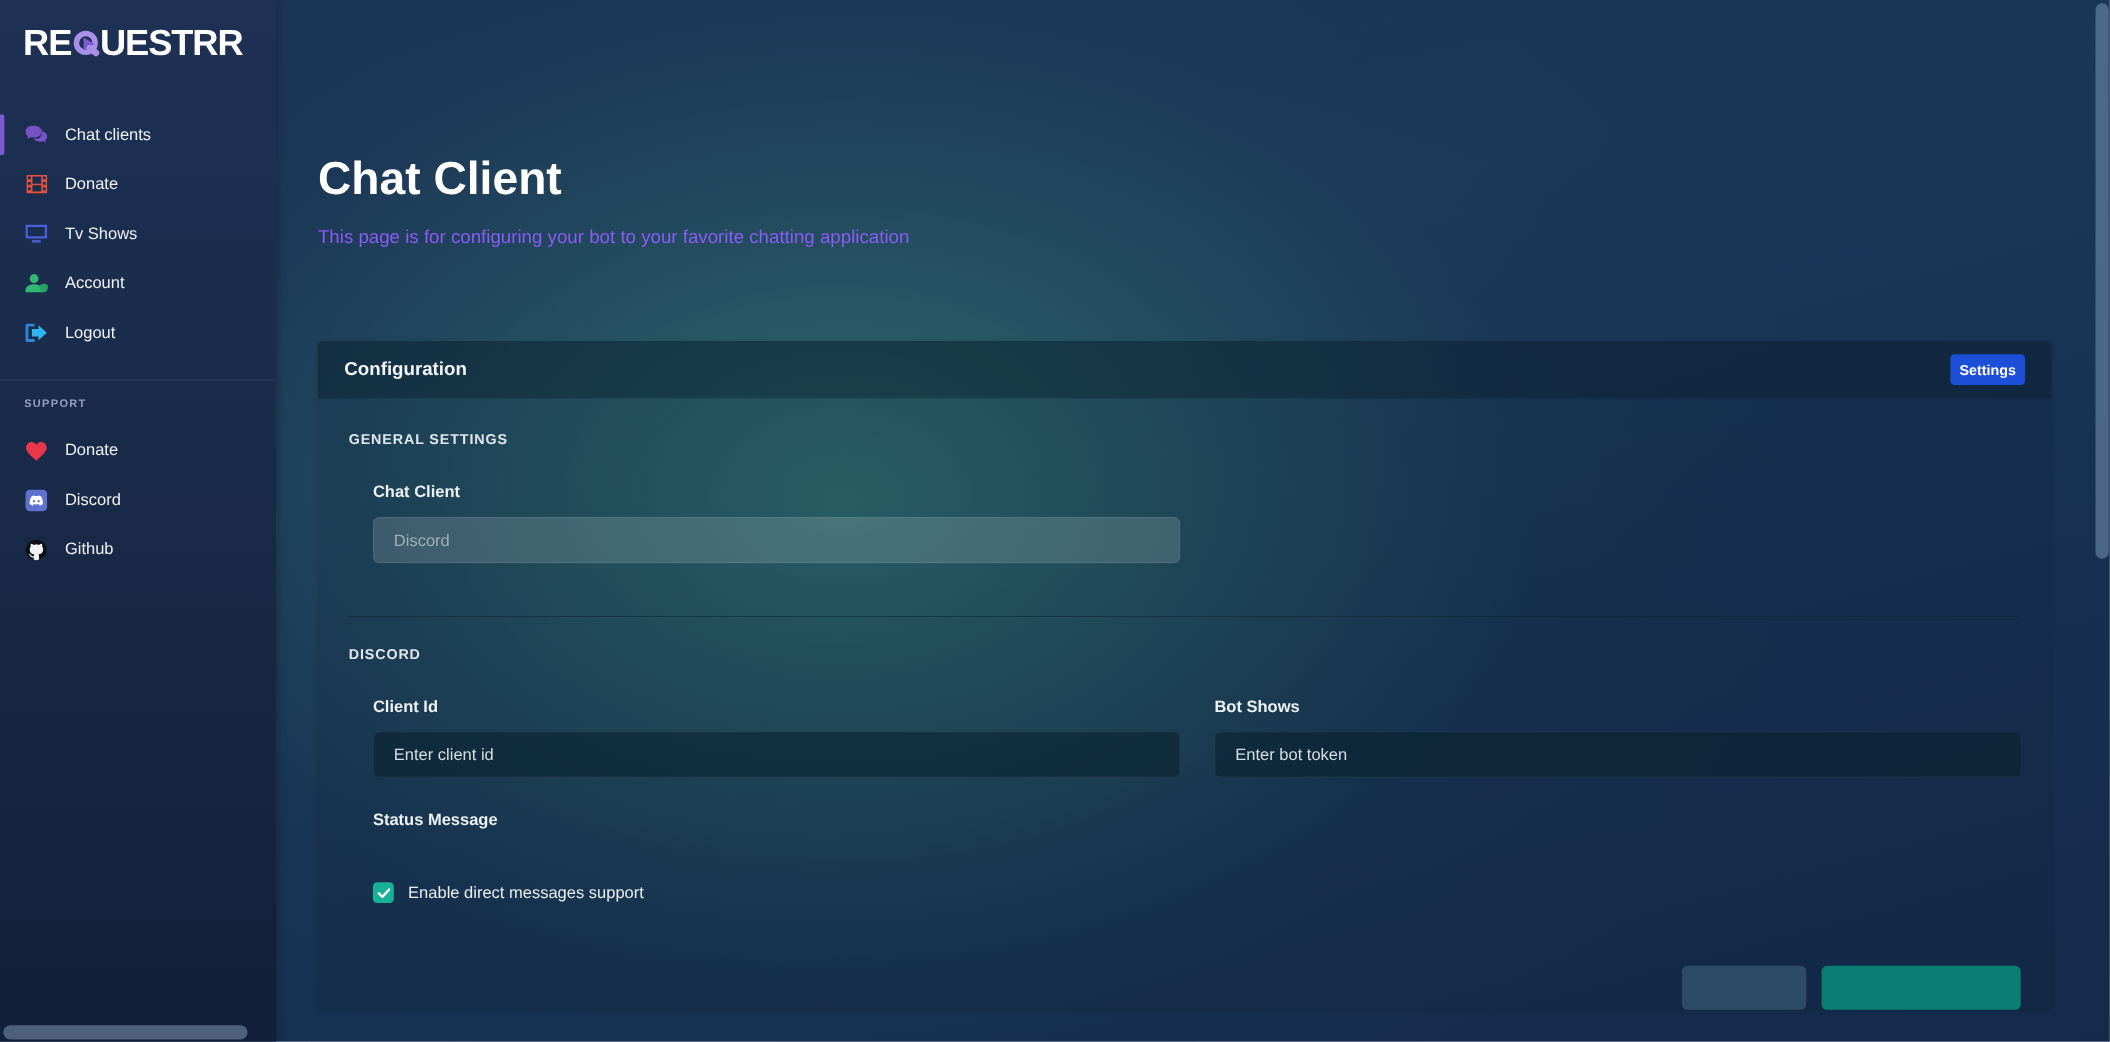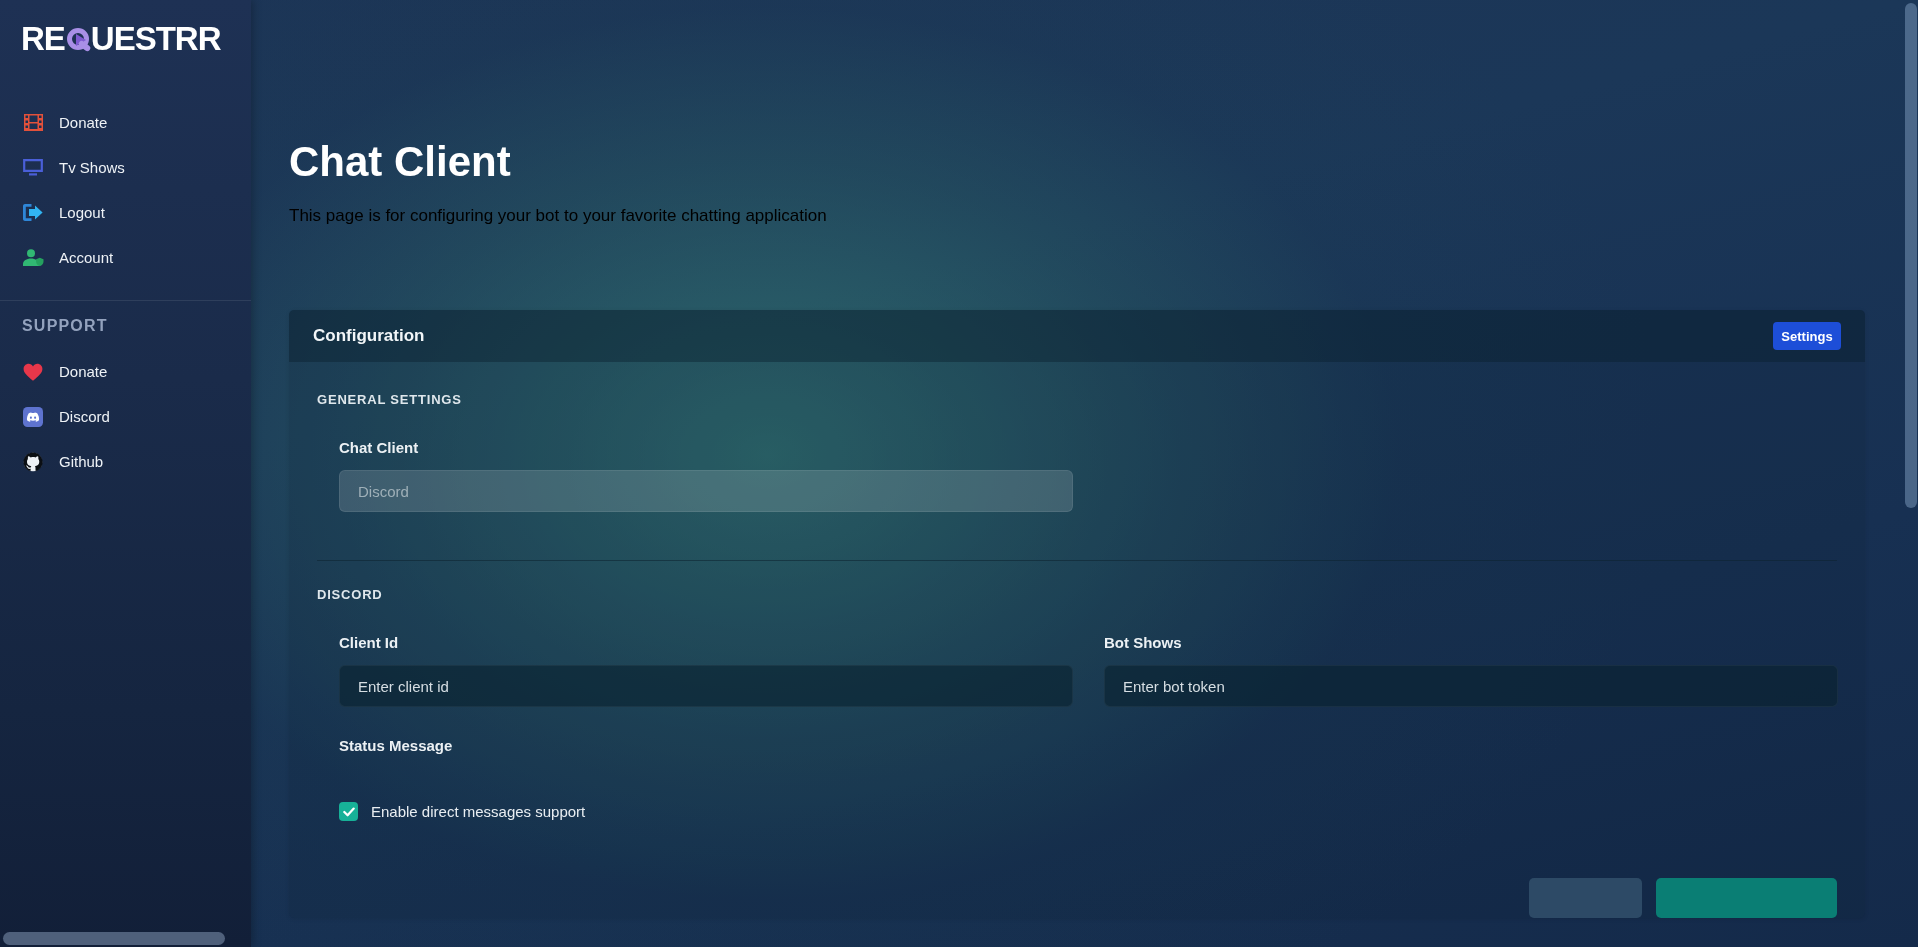--- a/index.html
+++ b/index.html
@@ -30,27 +30,27 @@
   .nav li {
     position:relative; height:45px; display:flex; align-items:center;
     padding-left:22px; cursor:pointer; font-size:15px; color:#eef2f6;
   }
   .nav li .ic { width:22px; display:flex; justify-content:center; margin-right:15px; }
   .nav li.active::before {
     content:''; position:absolute; left:0; top:4px; bottom:4px; width:4px;
     background:#7a5bd0; border-radius:0 2px 2px 0;
   }
   .side-divider { border-top:1px solid rgba(255,255,255,0.09); margin-top:20px; }
-  .support-header { margin:16px 0 0 22px; font-size:16px; font-weight:700; letter-spacing:1.2px; color:#93a2bd; }
+  .support-header { margin:16px 0 0 22px; font-size:10px; font-weight:700; letter-spacing:1.2px; color:#93a2bd; }
   .nav.support { margin-top:14px; }
 
   
   .main { position:absolute; left:251px; top:0; width:1667px; height:947px; padding:138px 0 0 38px; }
   .page-title { font-size:42px; font-weight:700; color:#ffffff; line-height:1.15; }
-  .page-subtitle { margin-top:20px; font-size:17px; color:#000000; font-weight:400; }
+  .page-subtitle { margin-top:20px; font-size:17px; color:#8b5cf6; font-weight:400; }
 
   .card {
     width:1576px; margin-top:84px; border-radius:5px;
     background:rgba(10,34,48,0.16); box-shadow:0 1px 4px rgba(0,0,0,0.10);
   }
   .card-header {
     height:52px; background:rgba(10,32,46,0.42); border-radius:5px 5px 0 0;
     display:flex; align-items:center; justify-content:space-between; padding:0 24px;
   }
   .card-title { font-size:17px; font-weight:700; color:#f2f6f8; }
@@ -101,55 +101,64 @@
 <body>
 
 <nav class="sidebar">
   <div class="logo">
     <span class="logo-text">RE</span>
       <span class="q-icon"></span>
       <span class="logo-text">UESTRR</span>
   </div>
 
   <ul class="nav">
+    <li class="active">
+      <span class="ic">
+        <svg width="20" height="17" viewBox="0 0 20 17">
+            <path fill="#7a52c7" d="M7.5 0C3.4 0 0 2.5 0 5.6c0 1.7 1 3.2 2.6 4.2-.2.9-.8 1.7-1.4 2.2 1.3-.1 2.5-.6 3.4-1.3.9.3 1.9.4 2.9.4 4.1 0 7.5-2.5 7.5-5.6S11.6 0 7.5 0z"></path>
+            <path fill="#7a52c7" d="M14.9 5.3c2.9.6 5.1 2.5 5.1 4.8 0 1.4-.8 2.6-2.1 3.5.2.8.7 1.4 1.2 1.9-1.2-.1-2.2-.5-3-1.1-.8.2-1.6.4-2.5.4-2.8 0-5.2-1.2-6.4-2.9 1 .2 1.4.2 2.3.2 4.4 0 5.9-3 5.4-6.8z"></path>
+          </svg>
+      </span>
+      <span>Chat clients</span>
+    </li>
     <li>
       <span class="ic">
         <svg width="19" height="17" viewBox="0 0 19 17">
             <path fill="#e2513b" fill-rule="evenodd" d="M0 0h19v17H0V0zm1.5 1.5h2.5v2.5H1.5V1.5zm0 5h2.5V9H1.5V6.5zm0 5h2.5V14H1.5v-2.5zM15 1.5h2.5v2.5H15V1.5zm0 5h2.5V9H15V6.5zm0 5h2.5V14H15v-2.5zM5.5 1.5h8V8h-8V1.5zm0 8h8V15h-8V9.5z"></path>
           </svg>
       </span>
       <span>Donate</span>
     </li>
     <li>
       <span class="ic">
         <svg width="20" height="17" viewBox="0 0 20 17">
             <path fill="none" stroke="#4a5fd8" stroke-width="2.2" d="M1.2 1.2h17.6v10.6H1.2z"></path>
             <rect x="6" y="14.3" width="8" height="2.2" fill="#4a5fd8"></rect>
           </svg>
       </span>
       <span>Tv Shows</span>
-    </li>
-    <li>
-      <span class="ic">
-        <svg width="20" height="17" viewBox="0 0 20 17">
-            <path fill="#2e86d8" d="M8.5 0H2C.9 0 0 .9 0 2v13c0 1.1.9 2 2 2h6.5v-2.8H2.8V2.8h5.7V0z"></path>
-            <path fill="#31b4f2" d="M12 1.6l7.6 6.9-7.6 6.9v-3.5H6V5.1h6V1.6z"></path>
-          </svg>
-      </span>
-      <span>Logout</span>
     </li>
     <li>
       <span class="ic">
         <svg width="21" height="17" viewBox="0 0 21 17">
             <circle cx="8" cy="4.2" r="4" fill="#31b873"></circle>
             <path fill="#31b873" d="M8 9.5c-4.4 0-8 2.4-8 5.4V17h16v-2.1c0-3-3.6-5.4-8-5.4z"></path>
             <path fill="#25a15f" d="M16.8 8.8l3.7 1.4v2.3c0 2.1-1.6 4-3.7 4.7-2.1-.7-3.7-2.6-3.7-4.7v-2.3l3.7-1.4z"></path>
           </svg>
       </span>
       <span>Account</span>
+    </li>
+    <li>
+      <span class="ic">
+        <svg width="20" height="17" viewBox="0 0 20 17">
+            <path fill="#2e86d8" d="M8.5 0H2C.9 0 0 .9 0 2v13c0 1.1.9 2 2 2h6.5v-2.8H2.8V2.8h5.7V0z"></path>
+            <path fill="#31b4f2" d="M12 1.6l7.6 6.9-7.6 6.9v-3.5H6V5.1h6V1.6z"></path>
+          </svg>
+      </span>
+      <span>Logout</span>
     </li>
   </ul>
 
   <div class="side-divider"></div>
   <div class="support-header">SUPPORT</div>
 
   <ul class="nav support">
     <li>
       <span class="ic">
         <svg width="20" height="18" viewBox="0 0 20 18">

